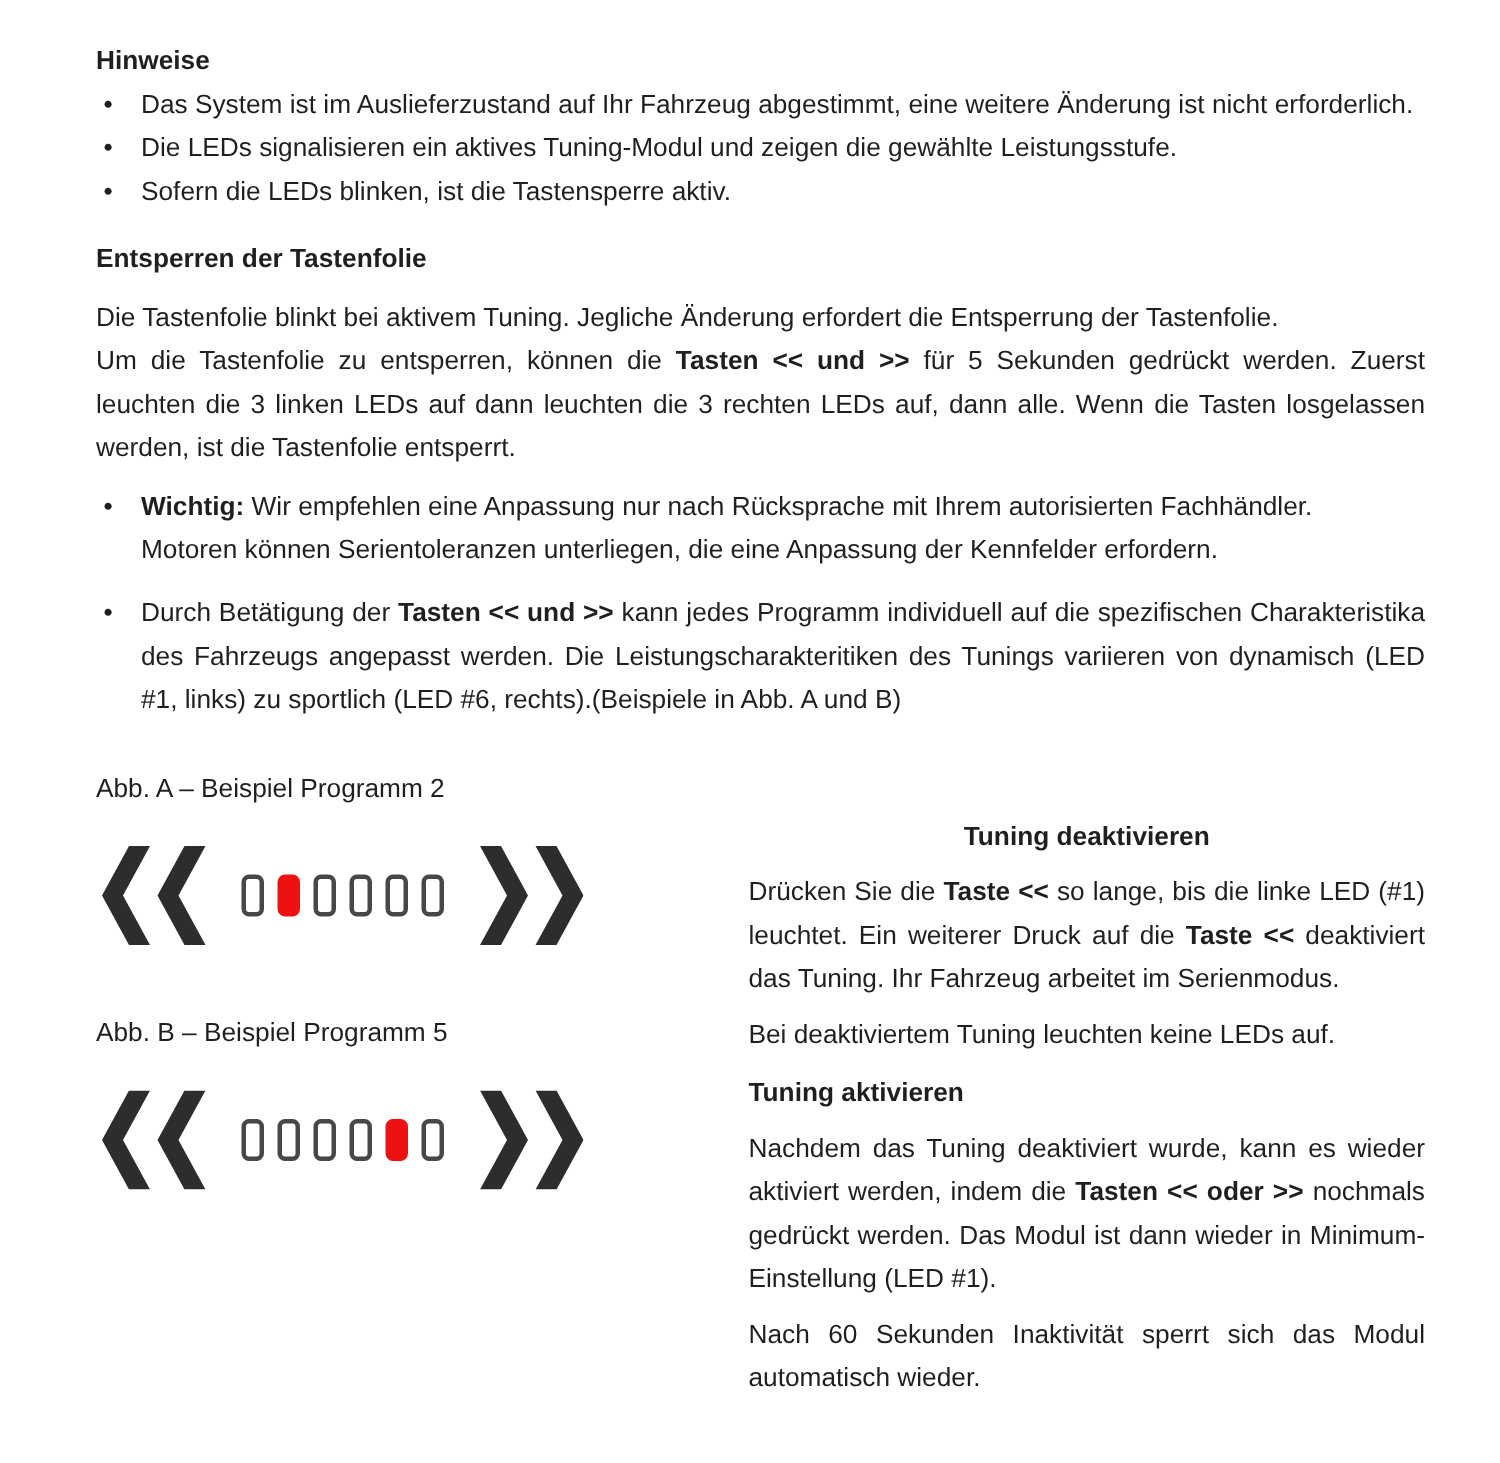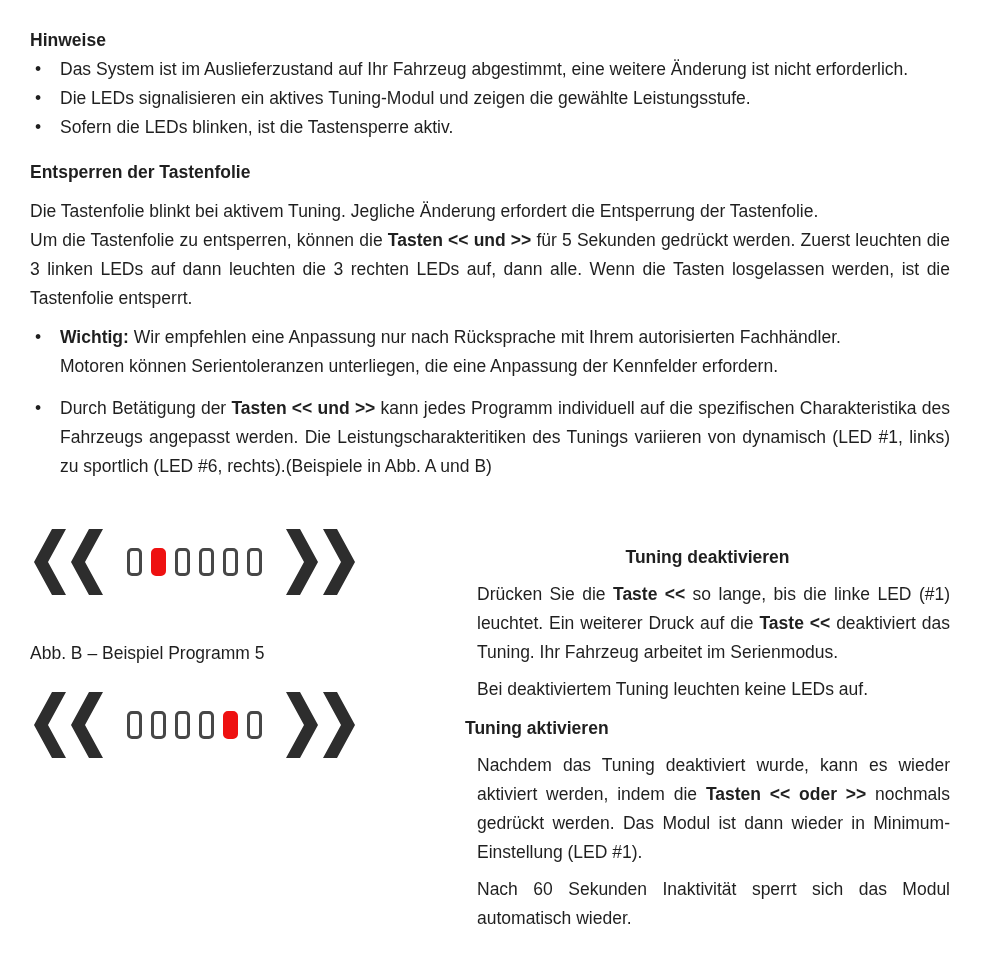--- a/index.html
+++ b/index.html
@@ -12,21 +12,21 @@
   *{margin:0;padding:0;box-sizing:border-box;}
   html,body{background:var(--bg);}
   body{
     width:1000px;height:975px;
     font-family:"Liberation Sans","DejaVu Sans",sans-serif;
     color:var(--text);
     font-size:17.5px;
     line-height:29px;
     overflow:hidden;
   }
-  .page{width:1000px;height:975px;padding:26px 50px 10px 30px;overflow:hidden;}
+  .page{width:1000px;height:975px;padding:26px 50px 10px 64px;overflow:hidden;}
   h3{font-size:17.5px;font-weight:bold;line-height:29px;}
   .just{text-align:justify;}
   ul.bullets{list-style:none;}
   ul.bullets li{position:relative;padding-left:30px;}
   ul.bullets li .marker{position:absolute;left:5px;top:0;}
   .sec-entsperren h3{margin-top:16px;}
   .entsperren-body{margin-top:10px;}
   .sec-anpassung h3{margin-top:22px;}
   .sec-anpassung ul.bullets{margin-top:10px;}
   .sec-anpassung li + li{margin-top:13px;}
@@ -34,21 +34,21 @@
   .col-left{width:435px;flex:0 0 435px;}
   .col-right{flex:1;line-height:29px;}
   .fig-label{margin-top:6px;}
   .figure{display:flex;align-items:center;gap:23px;margin-top:24px;margin-left:4px;}
   .figure svg{display:block;flex:0 0 auto;color:var(--chevron);}
   .led-row{display:flex;align-items:center;gap:9px;}
   .led{display:inline-block;width:15px;height:28px;border:3.5px solid var(--led_outline);border-radius:5px;background:#fff;}
   .led.on{background:var(--red);border-color:var(--red);}
   .fig-label-b{margin-top:44px;}
   .col-right h3.first{margin-top:38px;text-align:center;}
-  .col-right p{margin-top:8px;margin-left:12px;}
+  .col-right p{margin-top:8px;}
   .col-right h3.second{margin-top:10px;}
 </style>
 </head>
 <body>
 
 <div class="page">
 
   <section class="sec-hinweise">
     <h3>Hinweise</h3>
     <ul class="bullets">
@@ -85,20 +85,21 @@
       <li>
         <span class="marker">•</span>
         <div class="just"><span>Durch Betätigung der </span><b>Tasten &lt;&lt; und &gt;&gt;</b><span> kann jedes Programm individuell auf die spezifischen Charakteristika des Fahrzeugs angepasst werden. Die Leistungscharakteritiken des Tunings variieren von dynamisch (LED #1, links) zu sportlich (LED #6, rechts).(Beispiele in Abb. A und B)</span></div>
       </li>
     </ul>
   </section>
 
   <div class="columns">
 
     <div class="col-left">
+      <div class="fig-label">Abb. A – Beispiel Programm 2</div>
 
       <div class="figure">
         <svg width="70" height="66" viewBox="0 0 70 66" aria-hidden="true">
           <polygon points="18,0 0,33 18,66 32,66 14,33 32,0" fill="currentColor"></polygon>
           <polygon points="55,0 37,33 55,66 69,66 51,33 69,0" fill="currentColor"></polygon>
         </svg>
         <div class="led-row">
             <span class="led"></span>
             <span class="led on"></span>
             <span class="led"></span>

